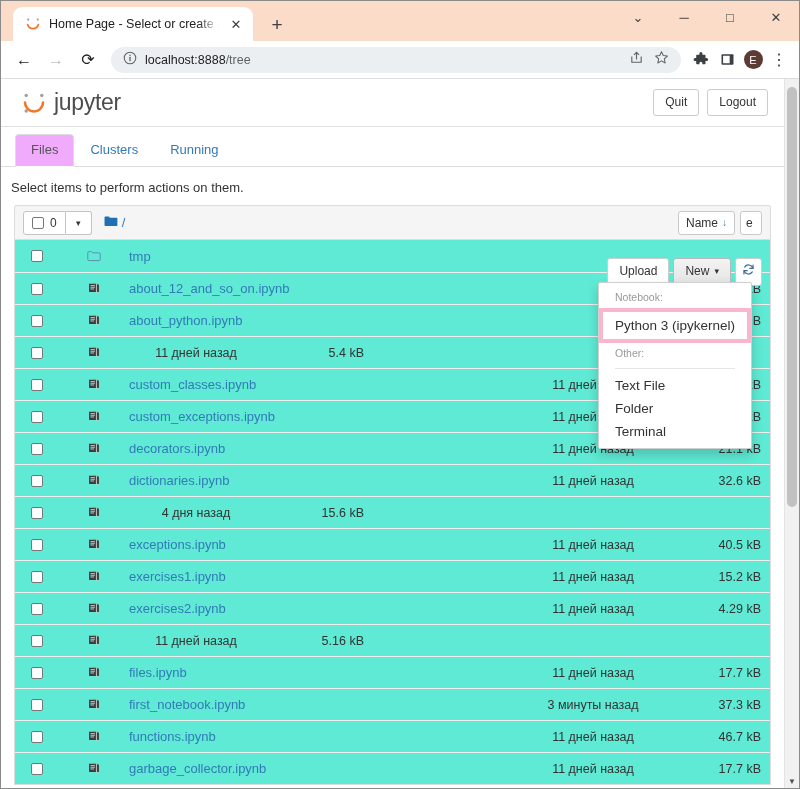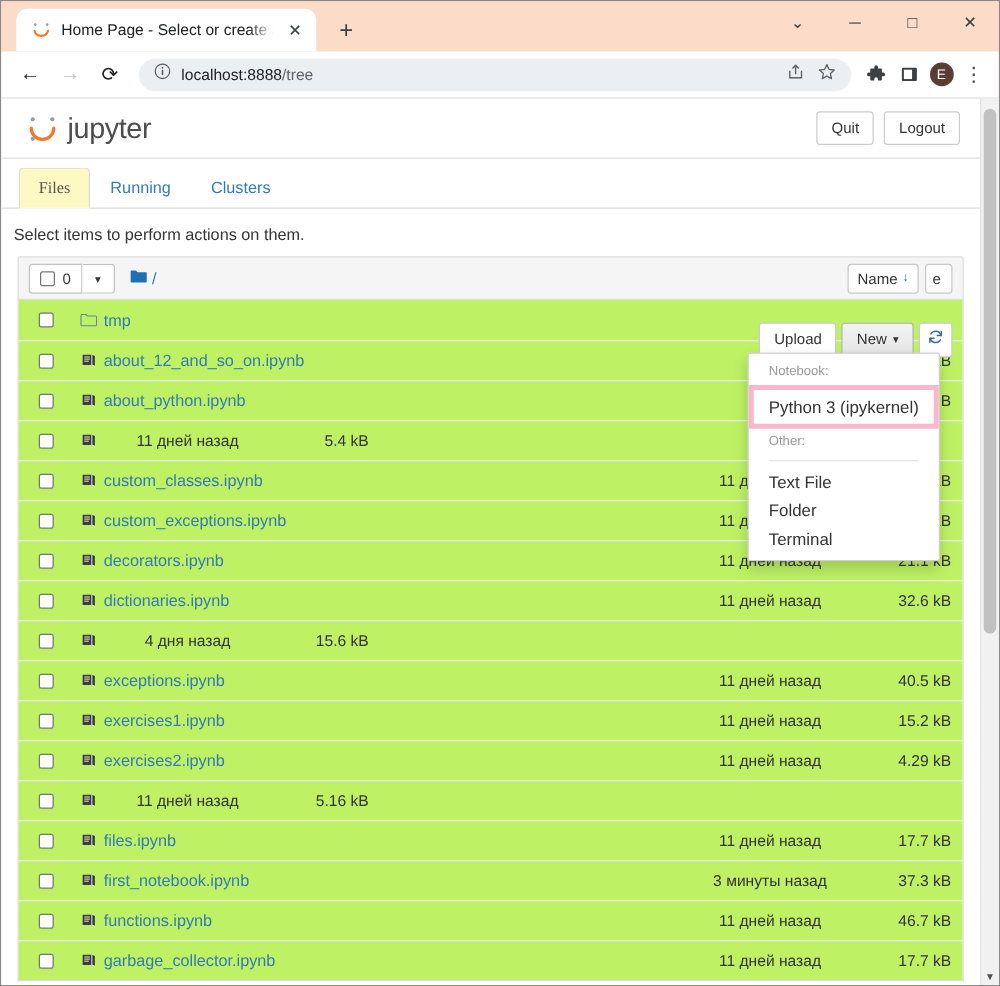--- a/index.html
+++ b/index.html
@@ -135,23 +135,22 @@
   }
   .jtab {
     font-size: 13px; color: #337ab7;
     padding: 7px 15px 7px;
     border: 1px solid transparent;
     border-radius: 4px 4px 0 0;
     margin-bottom: -1px;
     line-height: 1.3;
   }
   .jtab.active {
-    color: #555; background: #fef9c3;
+    color: #555; background: #f0abfc;
     border-color: #ddd #ddd #fff;
-    font-family: Liberation Serif, serif;
   }
 
   .select-note {
     font-size: 13px; color: #333;
     padding: 13px 0 10px 10px;
   }
 
   .list-toolbar-wrap { position: relative; padding: 0 13px; }
   .list-toolbar {
     background: #f5f5f5;
@@ -196,21 +195,22 @@
 
   .file-list {
     margin: 0 13px;
     border: 1px solid #ddd; border-top: none;
   }
   .row {
     height: 32px;
     display: flex; align-items: center;
     border-top: 1px solid #eeeeee;
     padding: 0 9px 0 0;
-    background: #bef264;
+    background: #5eead4;
+    gap: 23px;
   }
   .row:first-child { border-top: none; }
   .row-chk { width: 44px; flex: 0 0 44px; display: flex; justify-content: center; }
   .row-icon { width: 24px; flex: 0 0 24px; display: flex; justify-content: center; color: #5b87ad; }
   .row-name { font-size: 13px; color: #337ab7; flex: 1 1 auto; white-space: nowrap; overflow: hidden; }
   .row-date { font-size: 12.5px; color: #333; text-align: center; flex: 0 0 150px; padding-right: 16px; }
   .row-size { font-size: 12.5px; color: #333; text-align: right; flex: 0 0 62px; }
 
   
   .dropdown {
@@ -343,22 +343,22 @@
           <span class="logo-text">jupyter</span>
         </div>
         <div class="jp-header-right">
           <button class="btn btn-default">Quit</button>
           <button class="btn btn-default">Logout</button>
         </div>
       </div>
 
       <div class="tabs">
         <div class="jtab active">Files</div>
+        <div class="jtab">Clusters</div>
         <div class="jtab">Running</div>
-        <div class="jtab">Clusters</div>
       </div>
 
       <div class="select-note">Select items to perform actions on them.</div>
 
       <div style="position:absolute; right:22px; top:179px; display:flex; gap:4px; z-index:20;">
         <button class="btn btn-default">Upload</button>
         <button class="btn btn-grey" style="display:flex;align-items:center;gap:5px;">
           <span>New</span>
           <span style="font-size:9px;">▾</span>
         </button>

